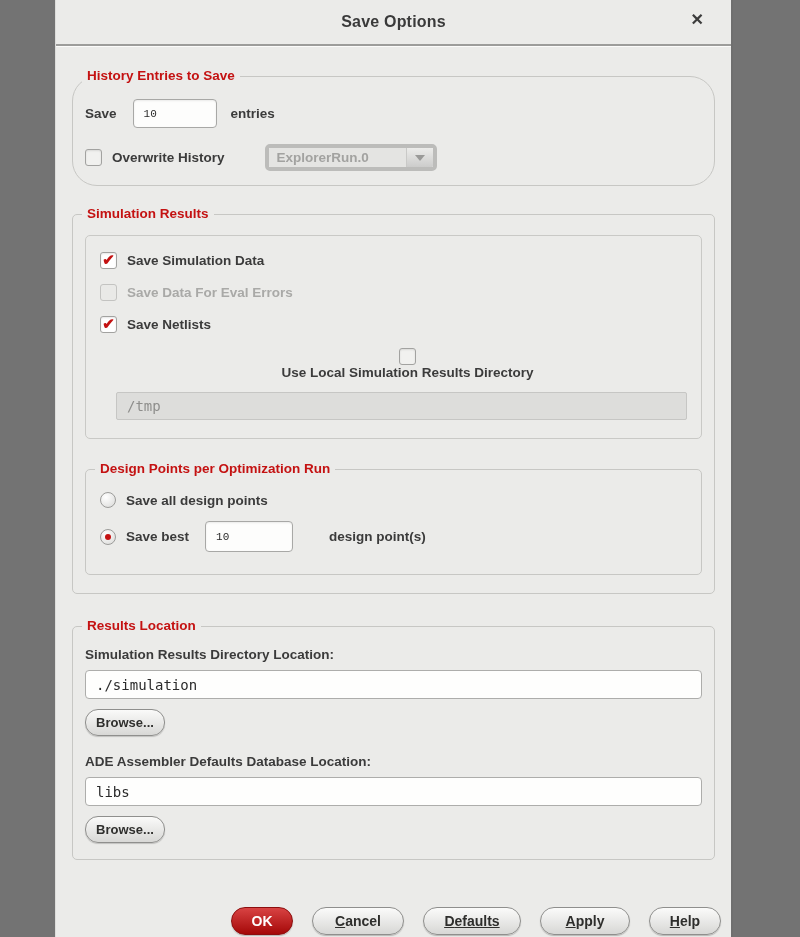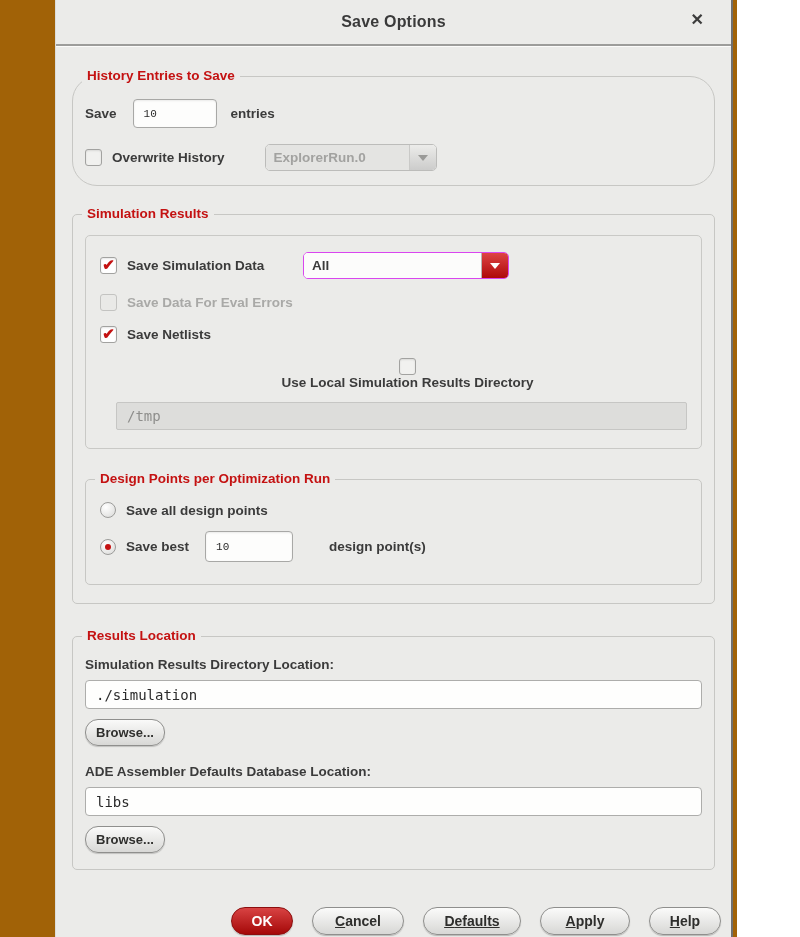--- a/index.html
+++ b/index.html
@@ -1,18 +1,18 @@
 <!DOCTYPE html>
 <html><head>
 <meta charset="utf-8">
 <style>
   * { margin:0; padding:0; box-sizing:border-box; }
   html,body { background:#ffffff; }
   .page {
-    position:relative; width:737px; height:937px; background:#a16207;
+    position:relative; width:800px; height:937px; background:#737373;
     font-family:"Liberation Sans", sans-serif; overflow:hidden;
   }
   .dialog {
     position:absolute; left:55px; top:0; width:678px; height:937px;
     background:#ebebe9; border-right:2px solid #6f6f6f; border-left:1px solid #dcdcda;
     display:flex; flex-direction:column; overflow:hidden;
   }
   .titlebar {
     flex:0 0 auto; height:46px; position:relative;
     display:flex; align-items:center; justify-content:center;
@@ -64,21 +64,21 @@
     color:#2a2a2a; padding:0 10px;
   }
   .path-disabled {
     height:28px; margin:12px 0 2px 16px; background:#dddddb; border:1px solid #c6c6c4;
     border-radius:2px; display:flex; align-items:center; padding:0 10px;
     font-size:14px; color:#8e8e8c;
   }
 
   
   .dropdown {
-    height:27px; display:inline-flex; align-items:stretch; border:1px solid #d946ef;
+    height:27px; display:inline-flex; align-items:stretch; border:4px solid #d946ef;
     border-radius:5px; overflow:hidden; background:#fff;
   }
   .dd-value {
     flex:1 1 auto; display:flex; align-items:center; padding:0 8px;
     font-size:13.5px; font-weight:bold; color:#3b3b3b; background:#fcfcfb;
     border-right:1px solid #b7b7b5;
   }
   .dd-btn { width:26px; flex:0 0 auto; display:flex; align-items:center; justify-content:center; }
   .dd-btn.red { background:linear-gradient(#dd4444, #ae0a0a); }
   .tri { width:0; height:0; border-left:5px solid transparent; border-right:5px solid transparent; border-top:6px solid #ffffff; }
@@ -166,26 +166,20 @@
       <div class="group sim-group">
         <span class="group-title">Simulation Results</span>
 
         <div class="inner-frame">
           <div class="row">
             <span class="checkbox checked">
                 <span class="check-glyph">✔</span>
               </span>
             <span class="gap10"></span>
             <span class="lbl" style="width:176px;">Save Simulation Data</span>
-            <div class="dropdown" style="width:206px;">
-              <span class="dd-value">All</span>
-              <span class="dd-btn red">
-                  <span class="tri"></span>
-                </span>
-            </div>
           </div>
           <div class="row gap-row">
             <span class="checkbox disabled"></span>
             <span class="gap10"></span>
             <span class="lbl disabled">Save Data For Eval Errors</span>
           </div>
           <div class="row gap-row">
             <span class="checkbox checked">
                 <span class="check-glyph">✔</span>
               </span>

